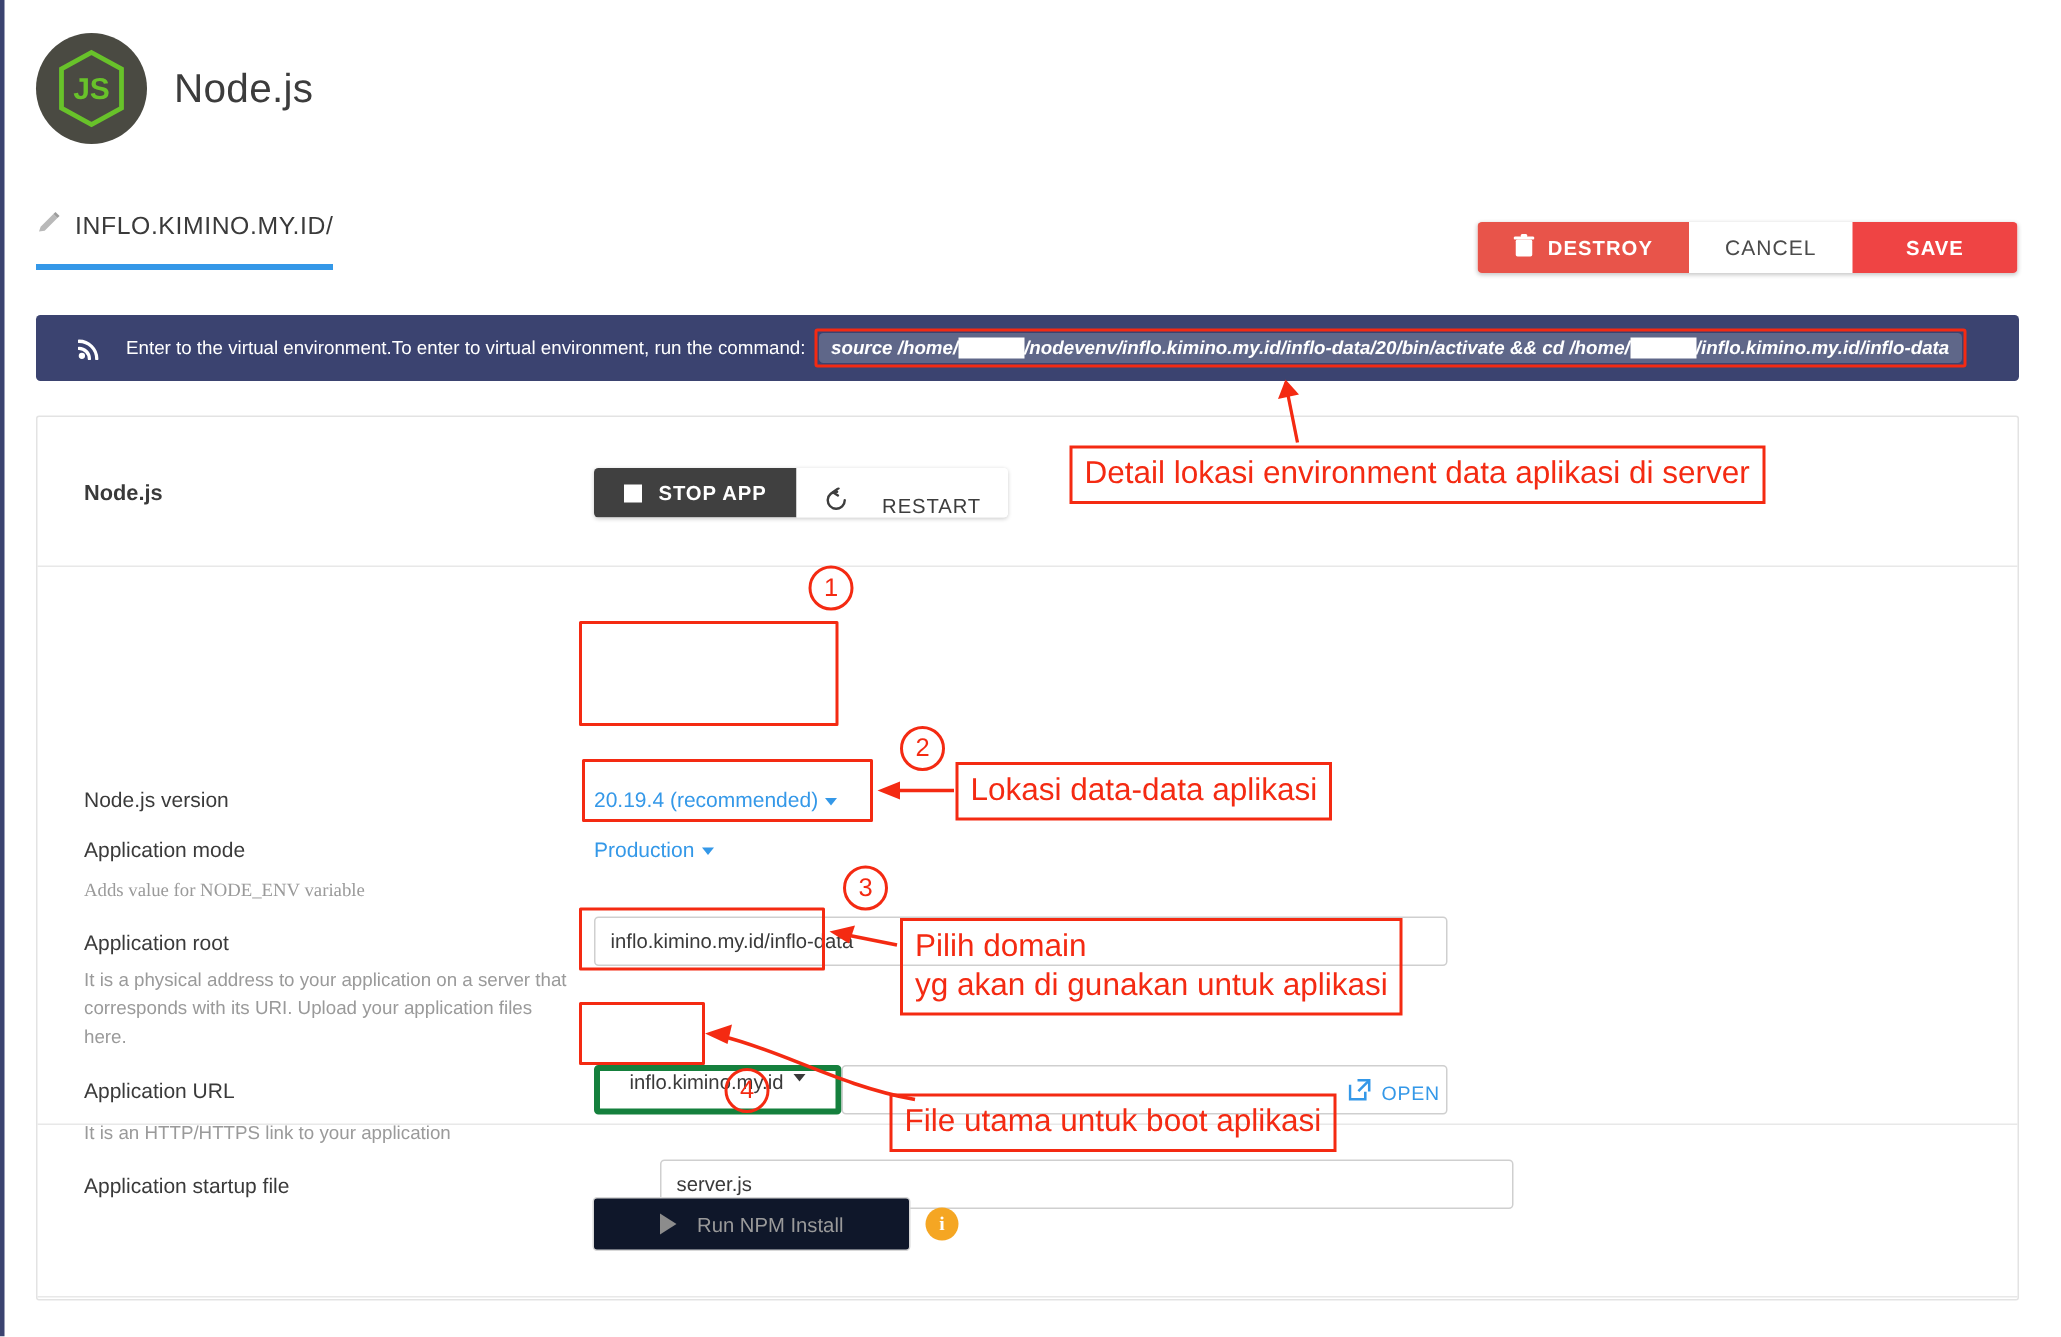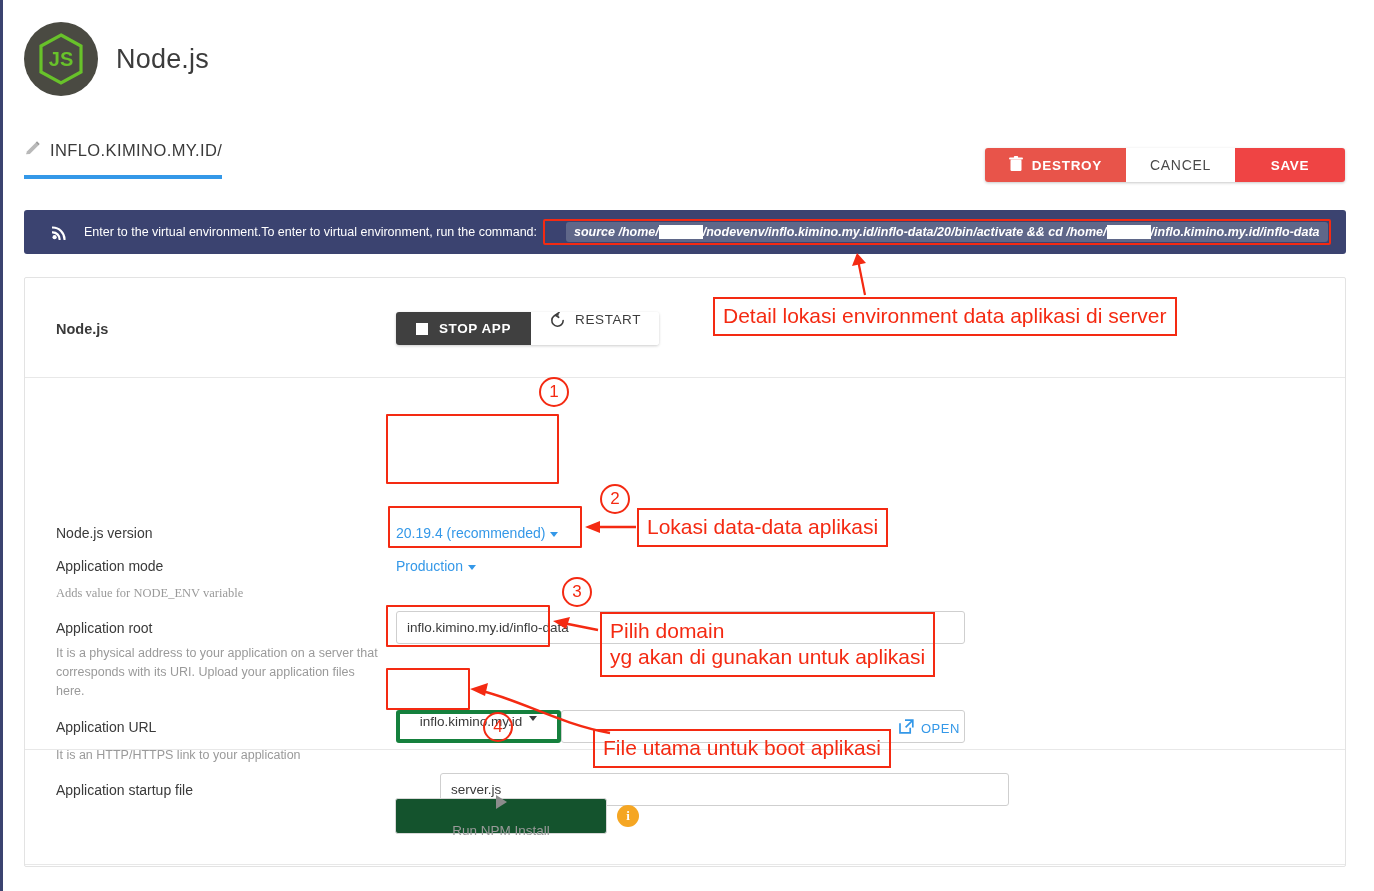--- a/index.html
+++ b/index.html
@@ -75,21 +75,21 @@
   .notice-ico { margin-right: 16px; margin-left: 12px; display:flex; }
   .notice-txt { white-space: nowrap; }
   .cmd-wrap {
     position: relative; margin-left: 6px;
     border: 2px solid #f42a12; border-radius: 2px; padding: 1px;
   }
   .cmd {
     background: #5f6789; color: #fff;
     font-style: italic; font-size: 12.5px; font-weight: 700;
     padding: 3px 8px; border-radius: 3px; white-space: nowrap;
-    display: flex; align-items: center; margin-left: 20px;
+    display: flex; align-items: center;
   }
   .redact { display: inline-block; width: 44px; height: 14px; background: #fff; }
 
   
   .card {
     position: absolute; left: 24px; top: 277px;
     width: 1322px; height: 590px;
     background: #fff; border: 1px solid #e3e3e3;
     border-radius: 2px;
   }
@@ -115,21 +115,21 @@
   }
   .btn-stop {
     background: #404040; color: #fff; height: 33px; padding: 0 20px;
     display: flex; align-items: center; gap: 11px;
     font-size: 13.5px; letter-spacing: .6px; font-weight: 700; border: 0; cursor: pointer;
     font-family: inherit;
   }
   .sq { width: 12px; height: 12px; background: #fff; display:inline-block; }
   .btn-restart {
     background: #fff; color: #3d3d3d; height: 33px; padding: 0 18px;
-    display: flex; align-items: flex-start; gap: 9px;
+    display: flex; align-items: flex-end; gap: 22px;
     font-size: 13.5px; letter-spacing: .6px; border: 0; cursor: pointer;
     font-family: inherit;
   }
 
   
   .dd-link {
     position: absolute; color: #3498e8; font-size: 14px; cursor: pointer;
     display: flex; align-items: center; gap: 5px; white-space: nowrap;
   }
   .caret {
@@ -155,24 +155,24 @@
     display: inline-block; margin-top: 2px;
   }
   .open-link {
     position: absolute; color: #3498e8; font-size: 13px; letter-spacing: .5px;
     display: flex; align-items: center; gap: 7px; cursor: pointer;
   }
 
   
   .npm-btn {
     position: absolute; left: 395px; top: 798px;
-    width: 212px; height: 36px; background: #14532d;
+    width: 212px; height: 36px; background: #0f172a;
     border: 1px solid #d8d8d8; border-radius: 3px;
     display: flex; align-items: center; justify-content: center; gap: 14px;
-    font-size: 13.5px; color: #9a9a9a; cursor: pointer; font-family: inherit; flex-direction: column;
+    font-size: 13.5px; color: #9a9a9a; cursor: pointer; font-family: inherit;
   }
   .tri { width:0;height:0;border-top:7px solid transparent;border-bottom:7px solid transparent;border-left:11px solid #8c8c8c;}
   .info-dot {
     position: absolute; left: 617px; top: 805px;
     width: 22px; height: 22px; border-radius: 50%;
     background: #f5a623; color: #fff; font-size: 13px; font-weight: 700;
     display: flex; align-items: center; justify-content: center;
     font-family: "Liberation Serif", serif;
   }
   .ann-box {

